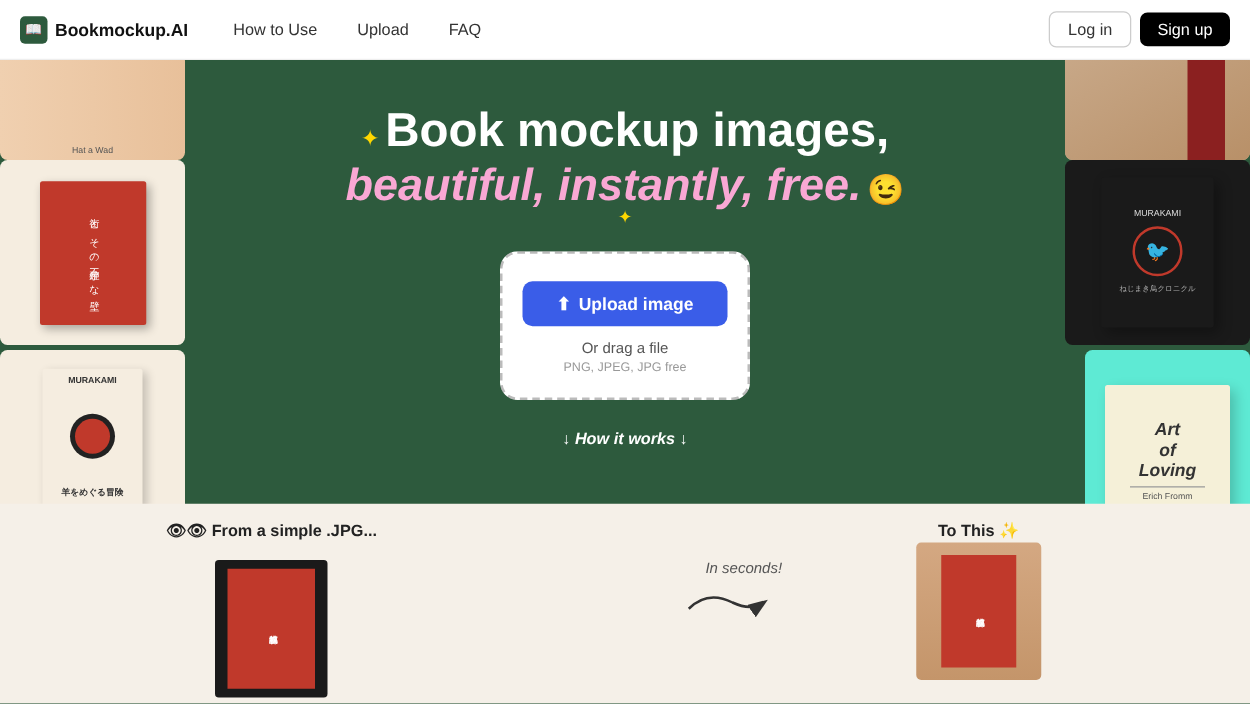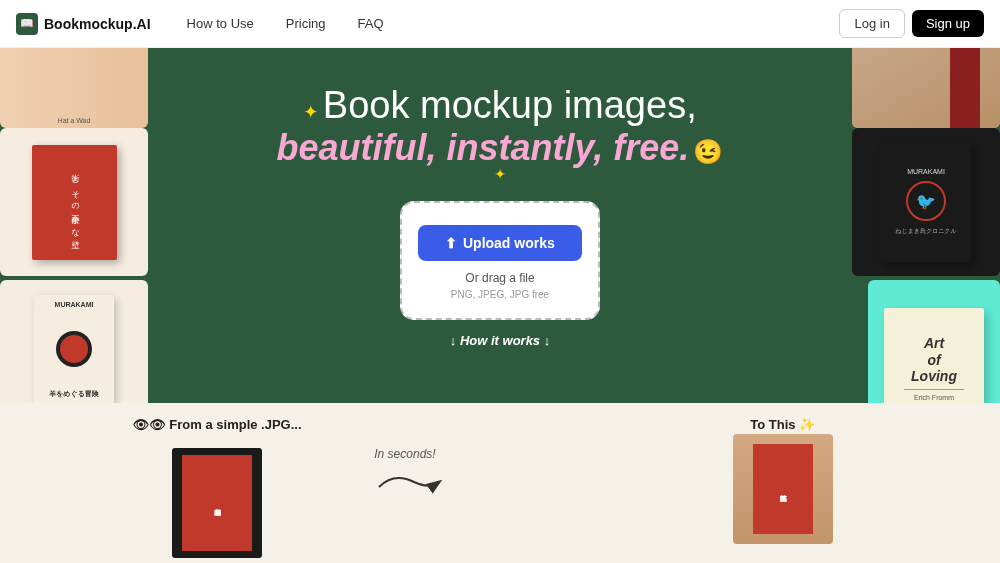--- a/index.html
+++ b/index.html
@@ -146,21 +146,21 @@
       margin: 10px 0 4px;
     }
     .upload-formats {
       font-size: 10px;
       color: #999;
     }
 
     
     .how-it-works {
       text-align: center;
-      margin-top: 11px;
+      margin-top: 22px;
       position: relative;
       z-index: 10;
     }
     .how-it-works a {
       color: #fff;
       font-size: 13px;
       font-style: italic;
       font-weight: 600;
       text-decoration: none;
     }
@@ -261,21 +261,21 @@
       display: flex;
       flex-direction: column;
       align-items: center;
       justify-content: center;
       padding: 4px;
     }
     .bottom-arrow-section {
       flex: 0.8;
       display: flex;
       flex-direction: column;
-      align-items: flex-start;
+      align-items: flex-end;
       justify-content: center;
       padding-top: 30px;
     }
     .in-seconds {
       font-size: 12px;
       color: #555;
       font-style: italic;
       margin-bottom: 6px;
     }
     .arrow-svg {
@@ -469,21 +469,21 @@
 </head>
 <body>
 
 <nav class="navbar">
   <div class="nav-logo">
     <div class="nav-logo-icon">📖</div>
     <span>Bookmockup.AI</span>
   </div>
   <div class="nav-links">
     <a class="nav-link">How to Use</a>
-    <a class="nav-link">Pricing</a>
+    <a class="nav-link">Upload</a>
     <a class="nav-link">FAQ</a>
   </div>
   <div class="nav-actions">
     <button class="btn-login">Log in</button>
     <button class="btn-signup">Sign up</button>
   </div>
 </nav>
 
 <div class="main">
 
@@ -529,34 +529,34 @@
     <div class="art-loving">
       <span class="art-loving-title">Art<br>of<br>Loving</span>
       <div class="art-loving-line"></div>
       <span class="art-loving-author">Erich Fromm</span>
     </div>
   </div>
 
   <div class="hero">
     <div>
       <span class="star-left">✦</span>
-      <span style="font-size:38px; font-weight:400; color:#fff;">Book mockup images,</span>
+      <span style="font-size:38px; font-weight:700; color:#fff;">Book mockup images,</span>
     </div>
     <div>
       <span class="hero-title-italic" style="font-size:36px;">beautiful, instantly, free.</span>
       <span class="hero-emoji">😉</span>
     </div>
     <div style="text-align:center; margin-top:-4px;">
       <span class="sparkle-bottom">✦</span>
     </div>
 
     <div class="upload-box">
       <button class="btn-upload">
         <span>⬆</span>
-        <span>Upload works</span>
+        <span>Upload image</span>
       </button>
       <p class="upload-or">Or drag a file</p>
       <p class="upload-formats">PNG, JPEG, JPG free</p>
     </div>
 
     <div class="how-it-works">
       <a>↓ How it works ↓</a>
     </div>
   </div>
 

